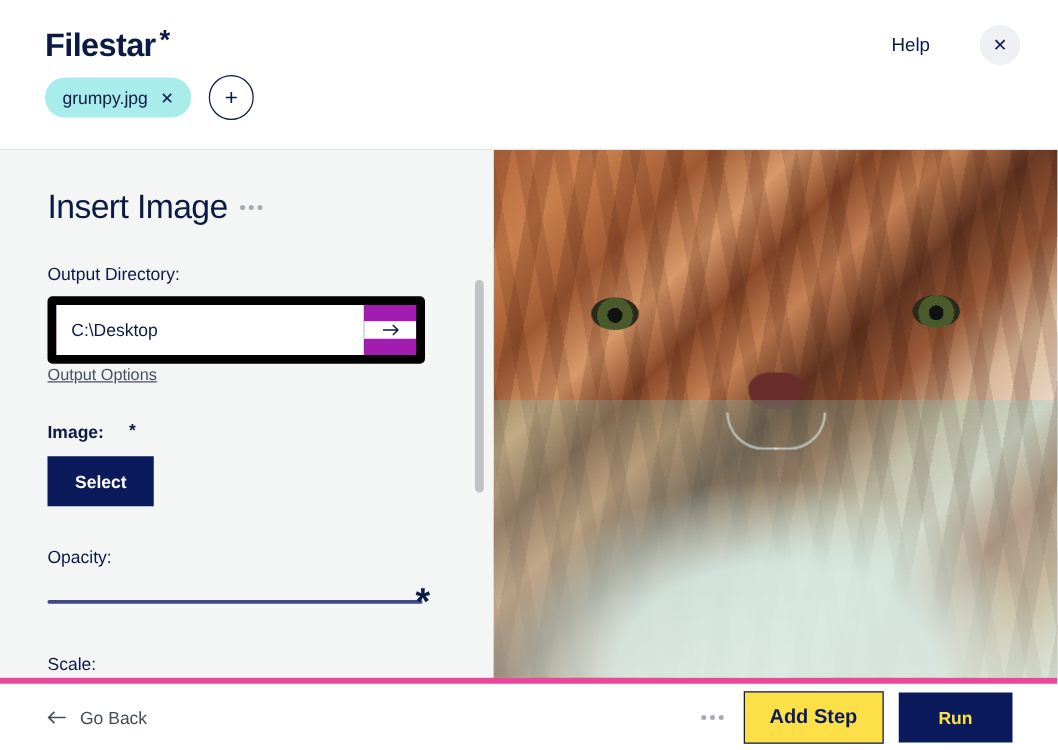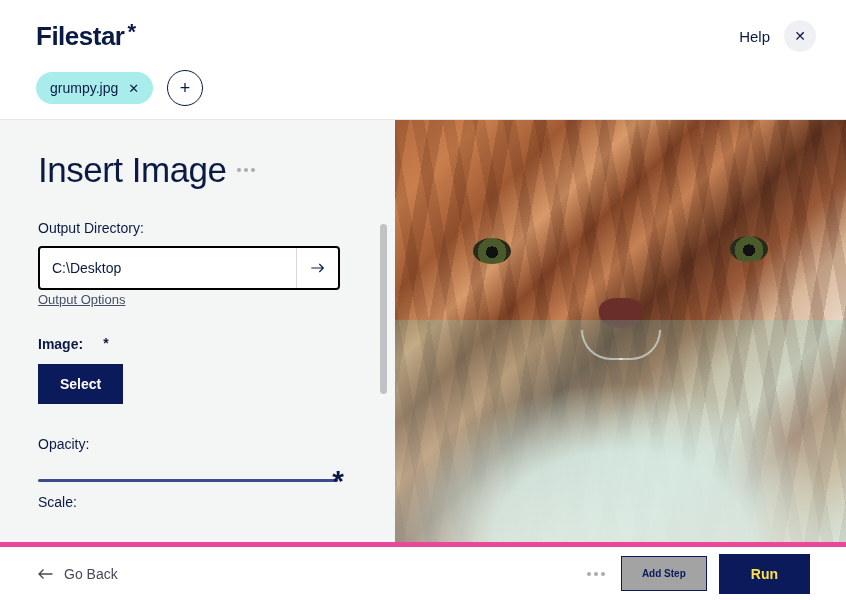--- a/index.html
+++ b/index.html
@@ -34,39 +34,39 @@
       align-items: flex-start;
     }
     .logo-asterisk {
       font-size: 22px;
       margin-left: 3px;
       line-height: 1;
     }
     .header-right {
       display: flex;
       align-items: center;
-      gap: 14px;
+      gap: 40px;
     }
     .help-link {
       color: #0b1a44;
       font-size: 15px;
     }
     .close-circle {
       width: 32px; height: 32px;
       border-radius: 50%;
       background: #eef0f3;
       display: flex;
       align-items: center;
       justify-content: center;
       font-size: 14px;
       color: #0b1a44;
       cursor: pointer;
     }
     .header-row2 {
-      margin-top: 18px;
+      margin-top: 8px;
       display: flex;
       align-items: center;
       gap: 14px;
     }
     .file-pill {
       background: #a8edec;
       border-radius: 20px;
       padding: 8px 14px;
       display: flex;
       align-items: center;
@@ -104,21 +104,21 @@
     .scrollbar-track {
       position: absolute;
       right: 8px;
       top: 104px;
       width: 7px;
       height: 170px;
       background: #c0c2c6;
       border-radius: 4px;
     }
     .page-title {
-      font-size: 35px;
+      font-size: 27px;
       font-weight: 500;
       color: #0b1a44;
       display: flex;
       align-items: center;
       gap: 10px;
       letter-spacing: -0.5px;
     }
     .ellipsis-icon {
       display: inline-flex;
       gap: 3px;
@@ -131,24 +131,25 @@
     .label {
       font-size: 14px;
       font-weight: 400;
       color: #0b1a44;
       margin-bottom: 10px;
     }
     .output-row {
       display: flex;
       width: 100%;
       max-width: 302px;
-      border: 2px solid #000000;
+      border: 7px solid #000000;
       border-radius: 4px;
-      background: #404040;
+      background: #a21caf;
       overflow: hidden;
+      align-items: center;
     }
     .output-input {
       flex: 1;
       border: none;
       outline: none;
       padding: 12px 12px;
       font-size: 14px;
       color: #0b1a44;
       background: #fff;
     }
@@ -206,21 +207,21 @@
       position: absolute;
       top: -2px;
       right: -6px;
       font-size: 30px;
       font-weight: 900;
       color: #0b1a44;
       line-height: 1;
       cursor: pointer;
       user-select: none;
     }
-    .scale-group { }
+    .scale-group { margin-top: 28px; }
 
     .right-panel {
       flex: 1;
       background: linear-gradient(135deg,
         #b56a3f 0%, #c97f4d 10%, #a05a33 20%,
         #d89a6a 28%, #8a4a2a 35%, #c68255 42%,
         #6a3a24 50%, #9a5a38 58%, #d9b89a 66%,
         #e8d5c2 74%, #b5785a 82%, #cfa17a 90%,
         #e2e6da 100%);
       position: relative;
@@ -301,24 +302,24 @@
     .footer-ellipsis {
       display: inline-flex; gap: 3px; cursor: pointer;
       margin-right: 4px;
     }
     .footer-ellipsis span {
       width: 4px; height: 4px; border-radius: 50%;
       background: #a9abb3;
     }
     .btn-outline {
       border: 1px solid #0b1a5a;
-      background: #a3a3a3;
+      background: #fde047;
       color: #0b1a5a;
       padding: 11px 20px;
-      font-size: 10px;
+      font-size: 16px;
       font-weight: 600;
       cursor: pointer;
     }
     .btn-primary {
       border: none;
       background: #0b1a5a;
       color: #fde047;
       padding: 12px 32px;
       font-size: 14px;
       font-weight: 700;

